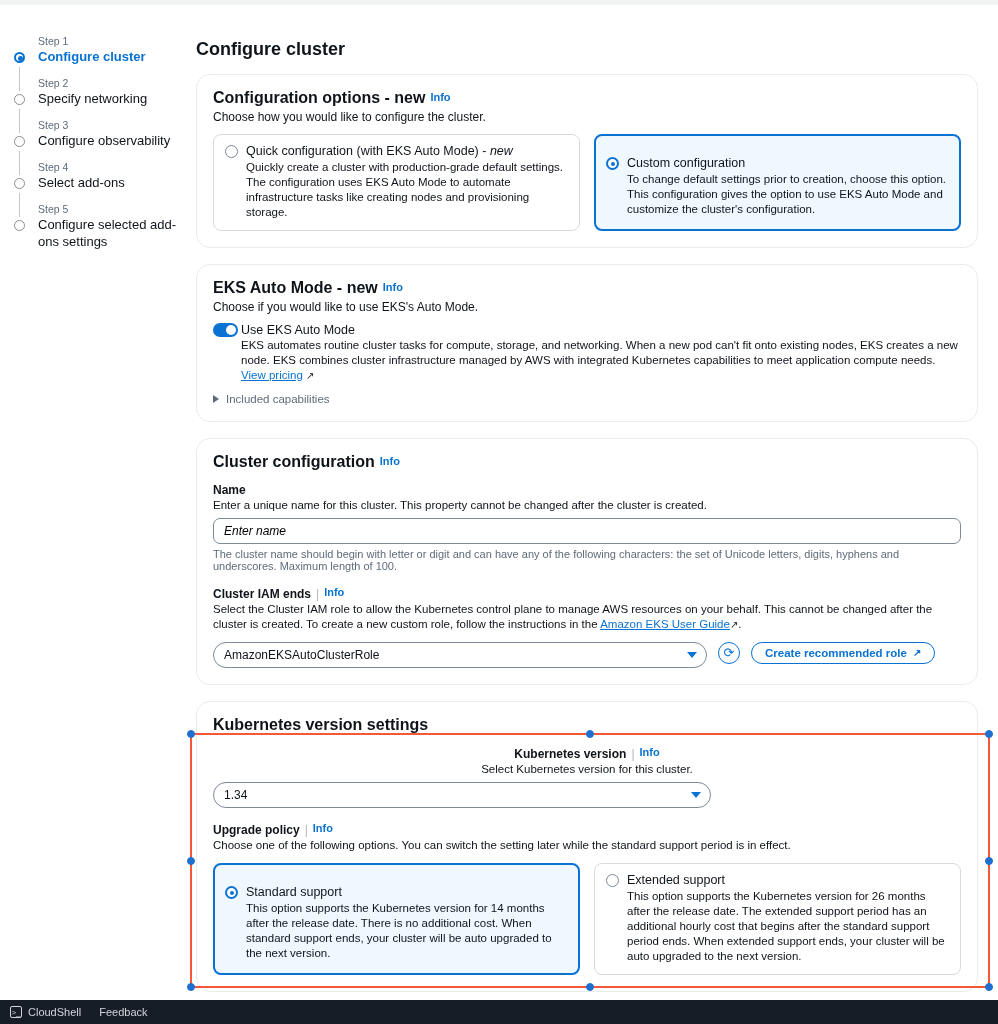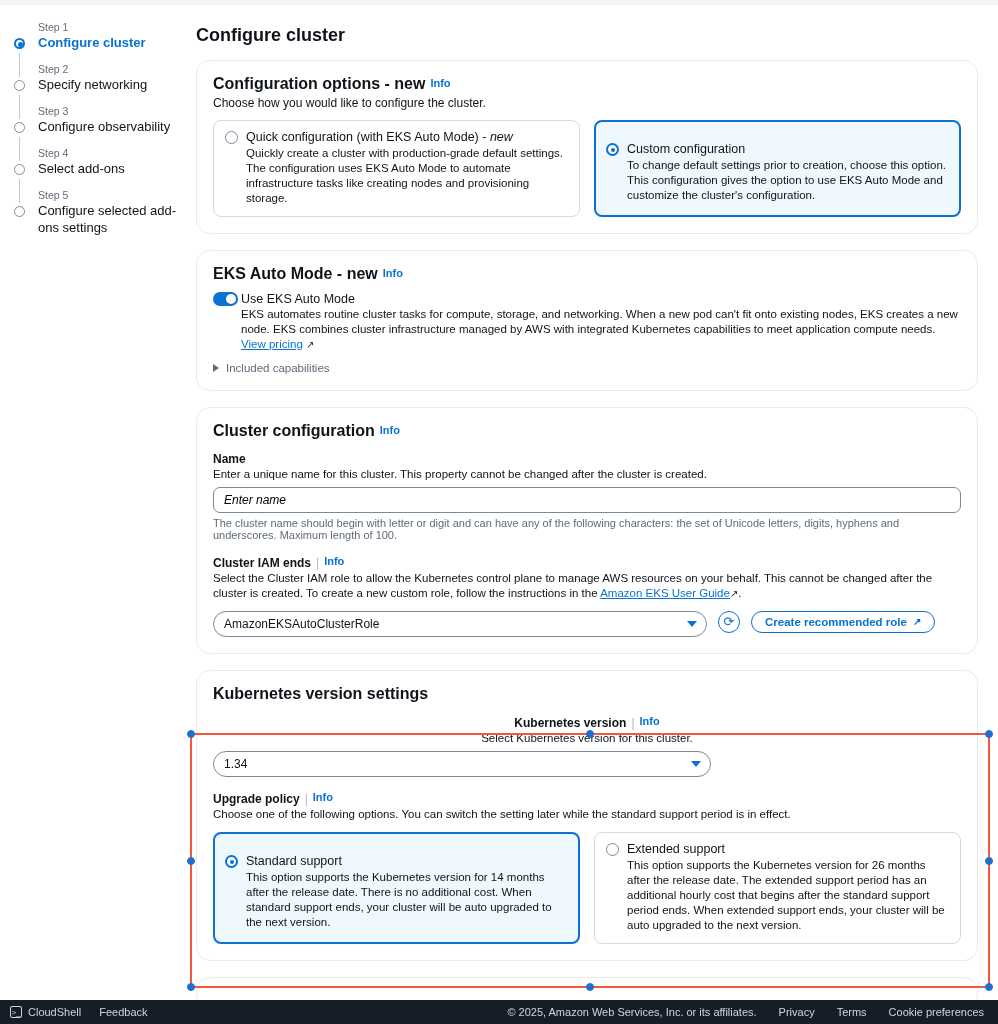--- a/index.html
+++ b/index.html
@@ -11,21 +11,21 @@
     font-size: 12px;
     color: #0f141a;
     overflow: hidden;
   }
   .page { position: relative; width: 998px; height: 1024px; background:#ffffff; }
 
   
   .topstrip { position:absolute; top:0; left:0; width:998px; height:5px; background:#f2f3f3; }
 
   
-  .content { position:absolute; top:7px; left:0; width:998px; height:995px; display:flex; }
+  .content { position:absolute; top:21px; left:0; width:998px; height:995px; display:flex; }
   .sidebar { width:196px; flex:0 0 196px; padding:14px 0 0 0; background:#ffffff; }
   .main { flex:1 1 auto; padding:14px 20px 0 0; overflow:hidden; }
 
   
   .steps { position:relative; padding-left:14px; }
   .step { position:relative; padding-left:24px; margin-bottom:12px; }
   .step-dot {
     position:absolute; left:0px; top:17px;
     width:11px; height:11px; border-radius:50%;
     border:1.5px solid #8c8c94; background:#fff;
@@ -223,20 +223,21 @@
             </div>
             <div class="tile-body">To change default settings prior to creation, choose this option. This configuration gives the option to use EKS Auto Mode and customize the cluster's configuration.</div>
           </div>
         </div>
       </div>
 
       <div class="card">
         <div>
           <span class="sec-title">EKS Auto Mode - </span><span class="sec-title newtag">new</span><a class="info-link" href="#">Info</a>
         </div>
+        <div class="sec-desc">Choose if you would like to use EKS's Auto Mode.</div>
 
         <div class="toggle-row">
           <div class="toggle">
               <div class="knob"></div>
             </div>
           <div>
             <div class="toggle-label">Use EKS Auto Mode</div>
             <div class="toggle-desc"><span>EKS automates routine cluster tasks for compute, storage, and networking. When a new pod can't fit onto existing nodes, EKS creates a new node. EKS combines cluster infrastructure managed by AWS with integrated Kubernetes capabilities to meet application compute needs. </span><a class="link" href="#">View pricing</a> <span class="ext">↗</span></div>
           </div>
         </div>
@@ -344,20 +345,14 @@
   </div>
 
   <div class="footer">
     <div class="footer-left">
       <div class="shell">
         <span class="shell-ico">&gt;_</span>
         <span>CloudShell</span>
       </div>
       <span>Feedback</span>
     </div>
-    <div class="footer-right">
-      <span>© 2025, Amazon Web Services, Inc. or its affiliates.</span>
-      <span>Privacy</span>
-      <span>Terms</span>
-      <span>Cookie preferences</span>
-    </div>
   </div>
 </div>
 
 </body></html>

